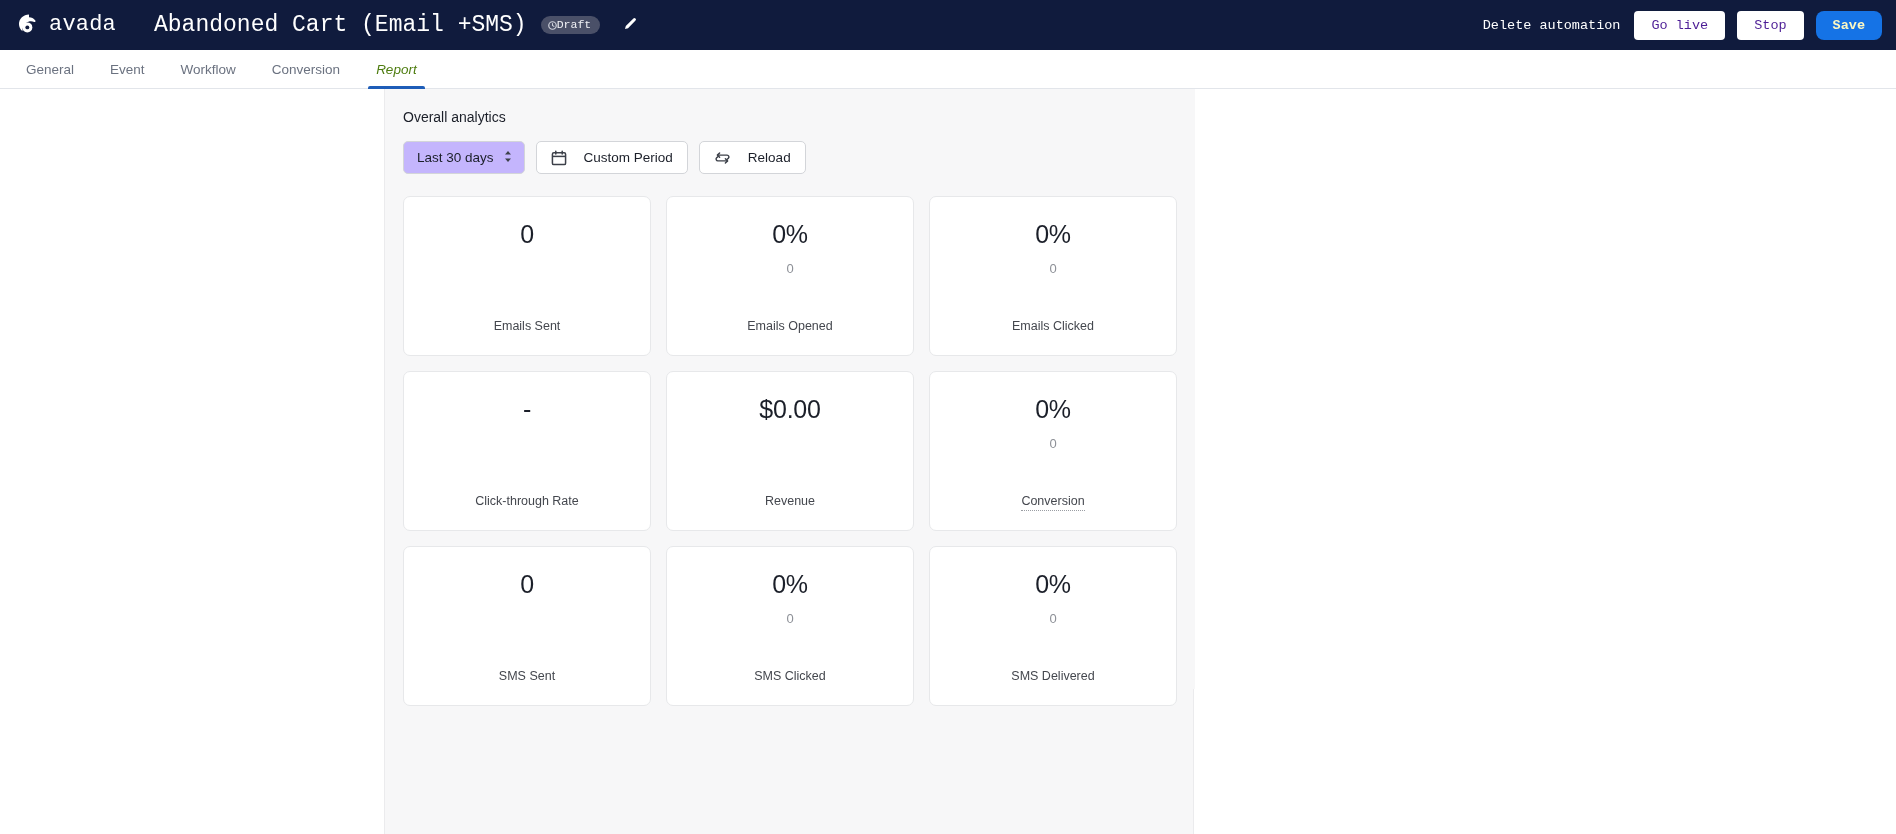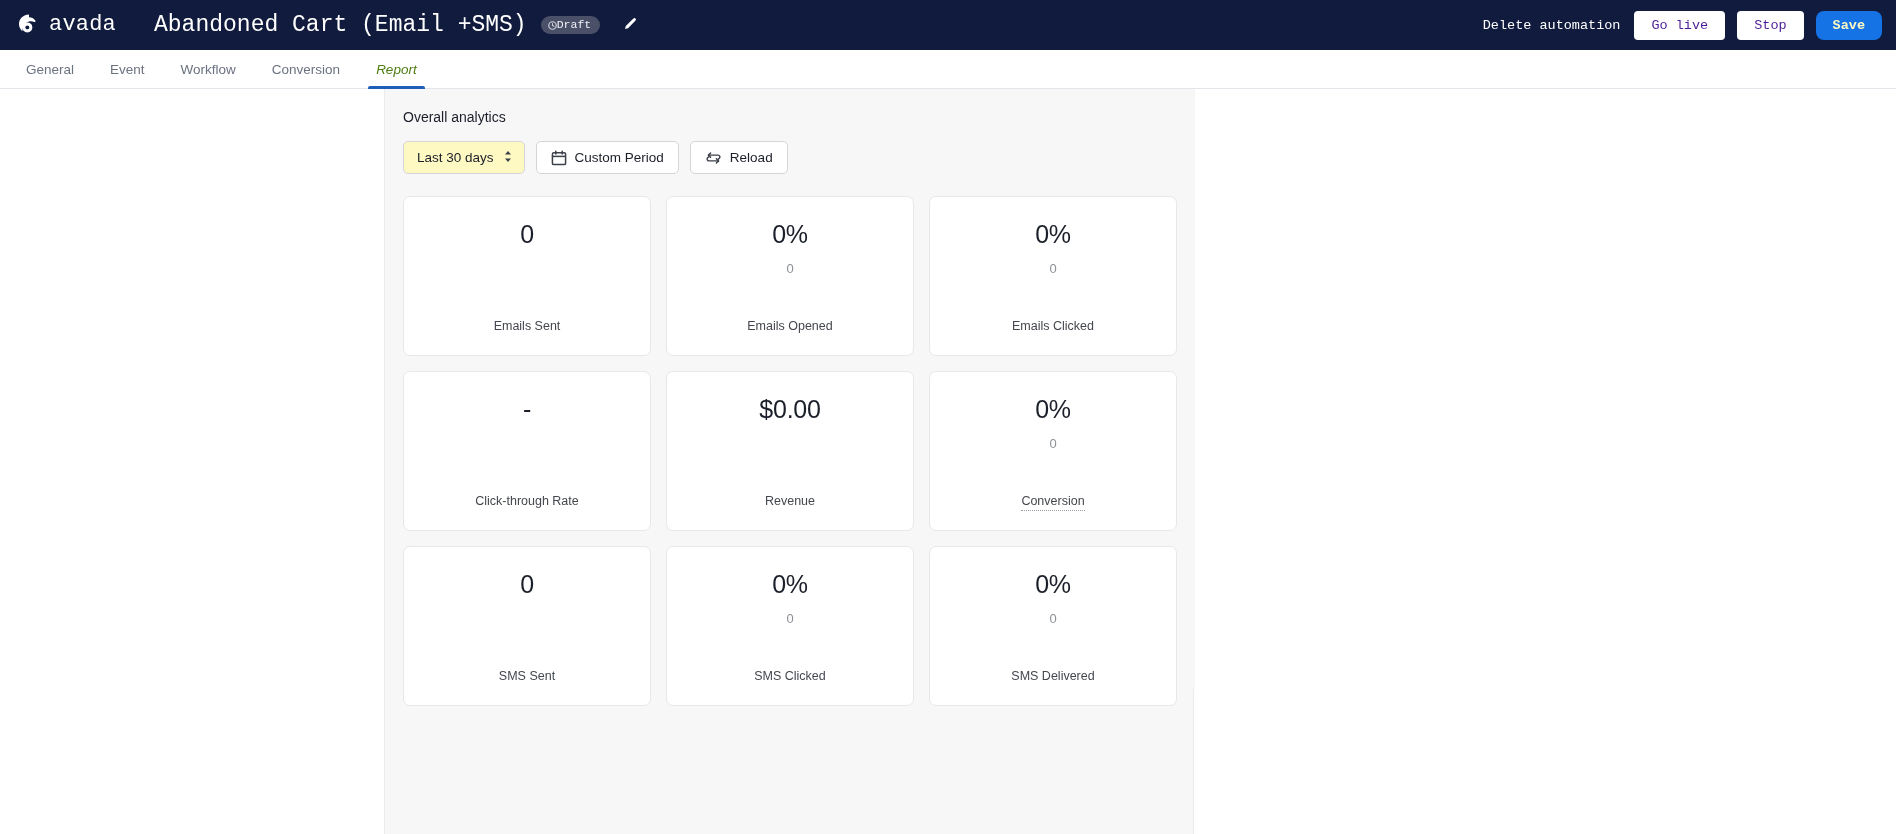--- a/index.html
+++ b/index.html
@@ -200,42 +200,42 @@
     display: flex;
     align-items: center;
     gap: 11px;
     margin-bottom: 22px;
   }
 
   .select-box {
     position: relative;
     display: inline-flex;
     align-items: center;
-    background: #fef9c3;
+    background: #c4b5fd;
     border: 1px solid #d3d5d9;
     border-radius: 5px;
     height: 33px;
     padding: 0 30px 0 13px;
     font-size: 13.5px;
     color: #1b1f29;
     cursor: pointer;
     white-space: nowrap;
   }
   .select-caret {
     position: absolute;
     right: 11px;
     top: 50%;
     transform: translateY(-50%);
     display: block;
   }
 
   .tool-btn {
     display: inline-flex;
     align-items: center;
-    gap: 8px;
+    gap: 17px;
     background: #ffffff;
     border: 1px solid #d3d5d9;
     border-radius: 5px;
     height: 33px;
     padding: 0 14px;
     font-size: 13.5px;
     color: #1b1f29;
     cursor: pointer;
     font-family: inherit;
     white-space: nowrap;

